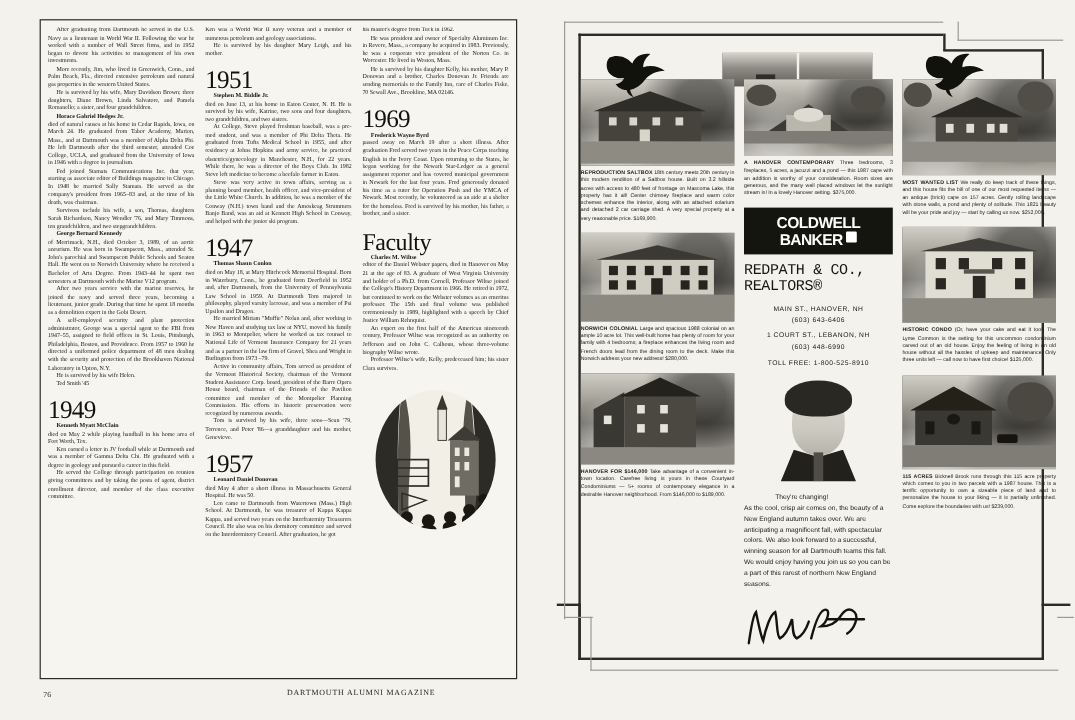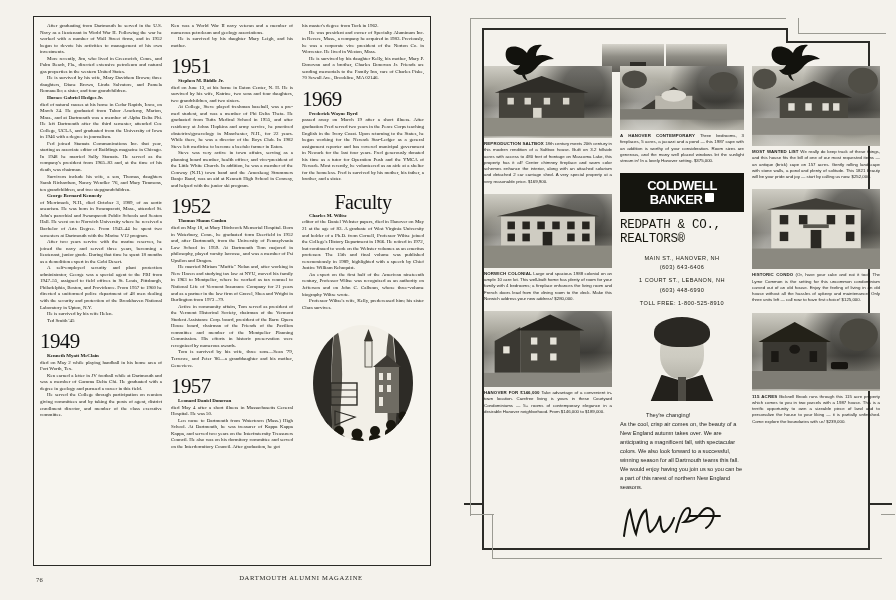--- a/index.html
+++ b/index.html
@@ -12,21 +12,21 @@
             background:#f7f5ef;box-sizing:border-box;}
   .cols{position:absolute;left:6px;top:6px;right:6px;bottom:6px;display:flex;gap:9px;}
   .col{flex:1;overflow:hidden;}
   .col p{margin:0;font-size:5.0px;line-height:1.31;text-align:justify;text-indent:7px;
          font-family:"Liberation Serif",serif;letter-spacing:-0.03px;color:#16160f;}
   .col p.noind{text-indent:0;}
   .obit-name{margin:4px 0 0 0;font-size:5.3px;font-weight:bold;text-align:center;text-indent:0;
              line-height:1.3;letter-spacing:0.1px;}
   .yr{margin:7px 0 1px 0;text-align:left;font-size:21px;line-height:1;font-weight:normal;
       font-family:"Liberation Serif",serif;letter-spacing:-0.6px;color:#111;}
-  .fac{margin:9px 0 1px 0;text-align:center;font-size:20px;line-height:1;
+  .fac{margin:9px 0 1px 0;font-size:20px;line-height:1;
        font-family:"Liberation Serif",serif;letter-spacing:-0.4px;color:#111;}
   .signoff{text-align:right;font-size:5.1px;margin:1px 0 0 0;text-indent:0;font-style:normal;}
   .pagenum{position:absolute;left:36px;top:576px;font-size:6.5px;color:#2a2a26;letter-spacing:0.2px;}
   .magname{position:absolute;left:0;top:574px;width:452px;text-align:center;font-size:6.6px;
            letter-spacing:0.7px;color:#232320;}
   .magname span{margin-left:150px;}
 
   
   .page-right{position:absolute;left:452px;top:0;width:444px;height:600px;background:#f4f2ec;}
   .ad-frame{position:absolute;left:10px;top:14px;width:424px;height:566px;}
@@ -108,21 +108,21 @@
             <p class="">He served the College through participation on reunion giving committees and by taking the posts of agent, district enrollment director, and member of the class executive committee.</p>
           </div>
         <div class="col" id="col1">
             <p class="noind">Ken was a World War II navy veteran and a member of numerous petroleum and geology associations.</p>
             <p class="">He is survived by his daughter Mary Leigh, and his mother.</p>
             <div class="yr">1951</div>
             <p class="obit-name">Stephen M. Biddle Jr.</p>
             <p class="noind">died on June 13, at his home in Eaton Center, N. H. He is survived by his wife, Katrine, two sons and four daughters, two grandchildren, and two sisters.</p>
             <p class="">At College, Steve played freshman baseball, was a pre-med student, and was a member of Phi Delta Theta. He graduated from Tufts Medical School in 1955, and after residency at Johns Hopkins and army service, he practiced obstetrics/gynecology in Manchester, N.H., for 22 years. While there, he was a director of the Boys Club. In 1982 Steve left medicine to become a beefalo farmer in Eaton.</p>
             <p class="">Steve was very active in town affairs, serving as a planning board member, health officer, and vice-president of the Little White Church. In addition, he was a member of the Conway (N.H.) town band and the Amoskeag Strummers Banjo Band, was an aid at Kennett High School in Conway, and helped with the junior ski program.</p>
-            <div class="yr">1952</div>
+            <div class="yr">1947</div>
             <p class="obit-name">Thomas Shaun Conlon</p>
             <p class="noind">died on May 18, at Mary Hitchcock Memorial Hospital. Born in Waterbury, Conn., he graduated form Deerfield in 1952 and, after Dartmouth, from the University of Pennsylvania Law School in 1959. At Dartmouth Tom majored in philosophy, played varsity lacrosse, and was a member of Psi Upsilon and Dragon.</p>
             <p class="">He married Miriam "Muffie" Nolan and, after working in New Haven and studying tax law at NYU, moved his family in 1963 to Montpelier, where he worked as tax counsel to National Life of Vermont Insurance Company for 21 years and as a partner in the law firm of Gravel, Shea and Wright in Burlington from 1973 –79.</p>
             <p class="">Active in community affairs, Tom served as president of the Vermont Historical Society, chairman of the Vermont Student Assistance Corp. board, president of the Barre Opera House board, chairman of the Friends of the Pavilion committee and member of the Montpelier Planning Commission. His efforts in historic preservation were recognized by numerous awards.</p>
             <p class="">Tom is survived by his wife, three sons—Sean '79, Terrence, and Peter '86—a granddaughter and his mother, Genevieve.</p>
             <div class="yr">1957</div>
             <p class="obit-name">Leonard Daniel Donovan</p>
             <p class="noind">died May 4 after a short illness in Massachusetts General Hospital. He was 50.</p>
             <p class="">Len came to Dartmouth from Watertown (Mass.) High School. At Dartmouth, he was treasurer of Kappa Kappa Kappa, and served two years on the Interfraternity Treasurers Council. He also was on his dormitory committee and served on the Interdormitory Council. After graduation, he got</p>
           </div>

